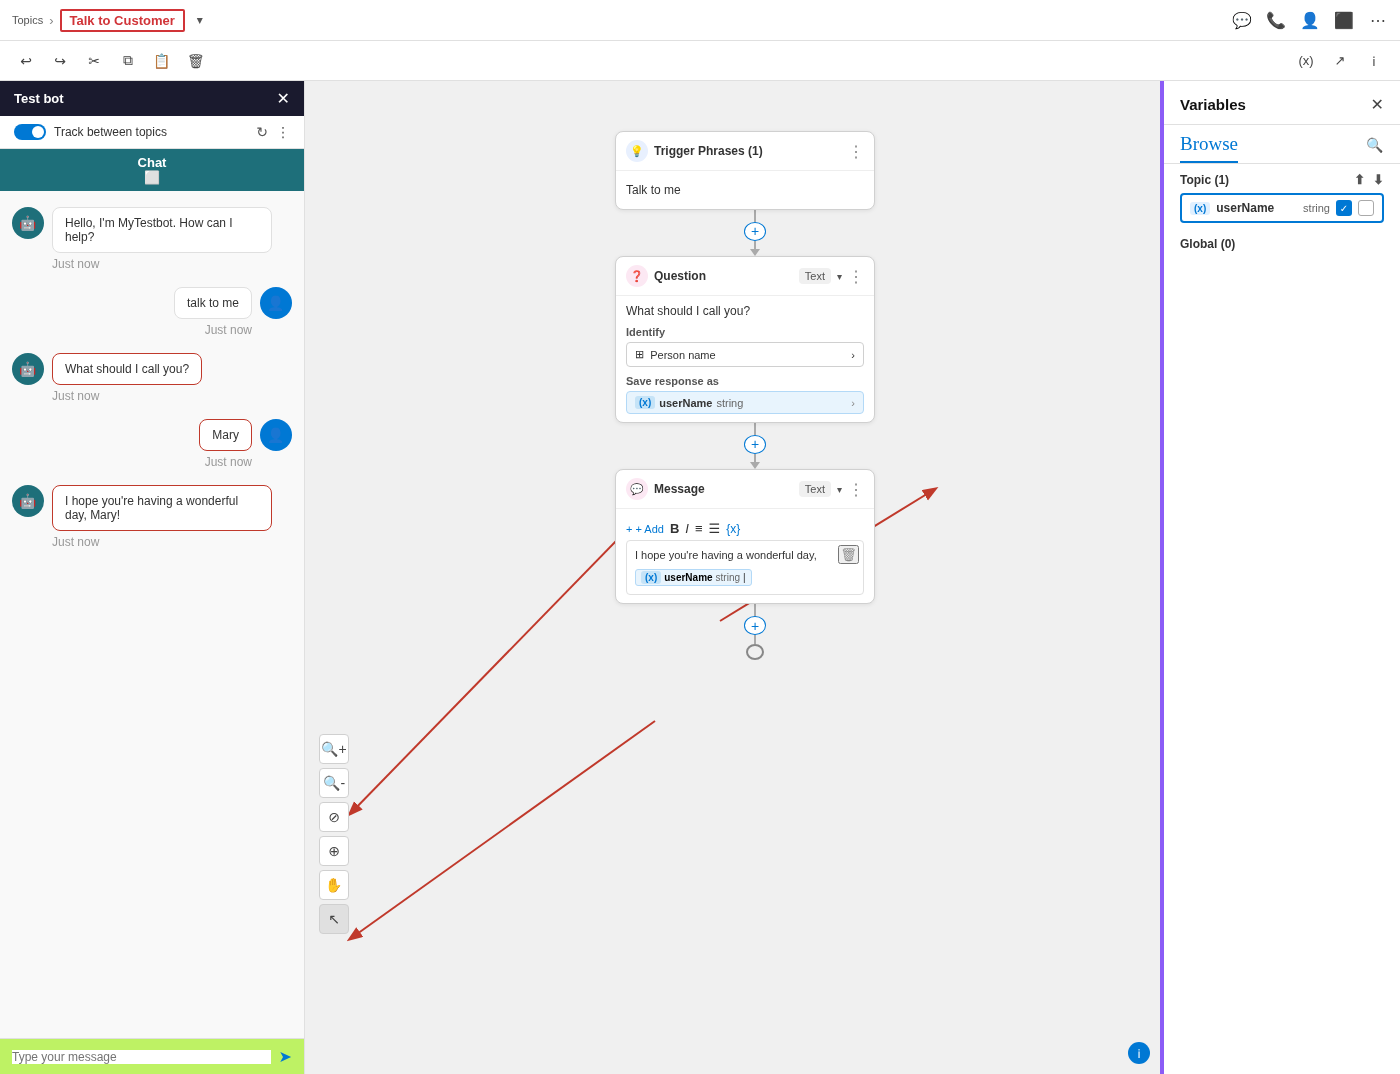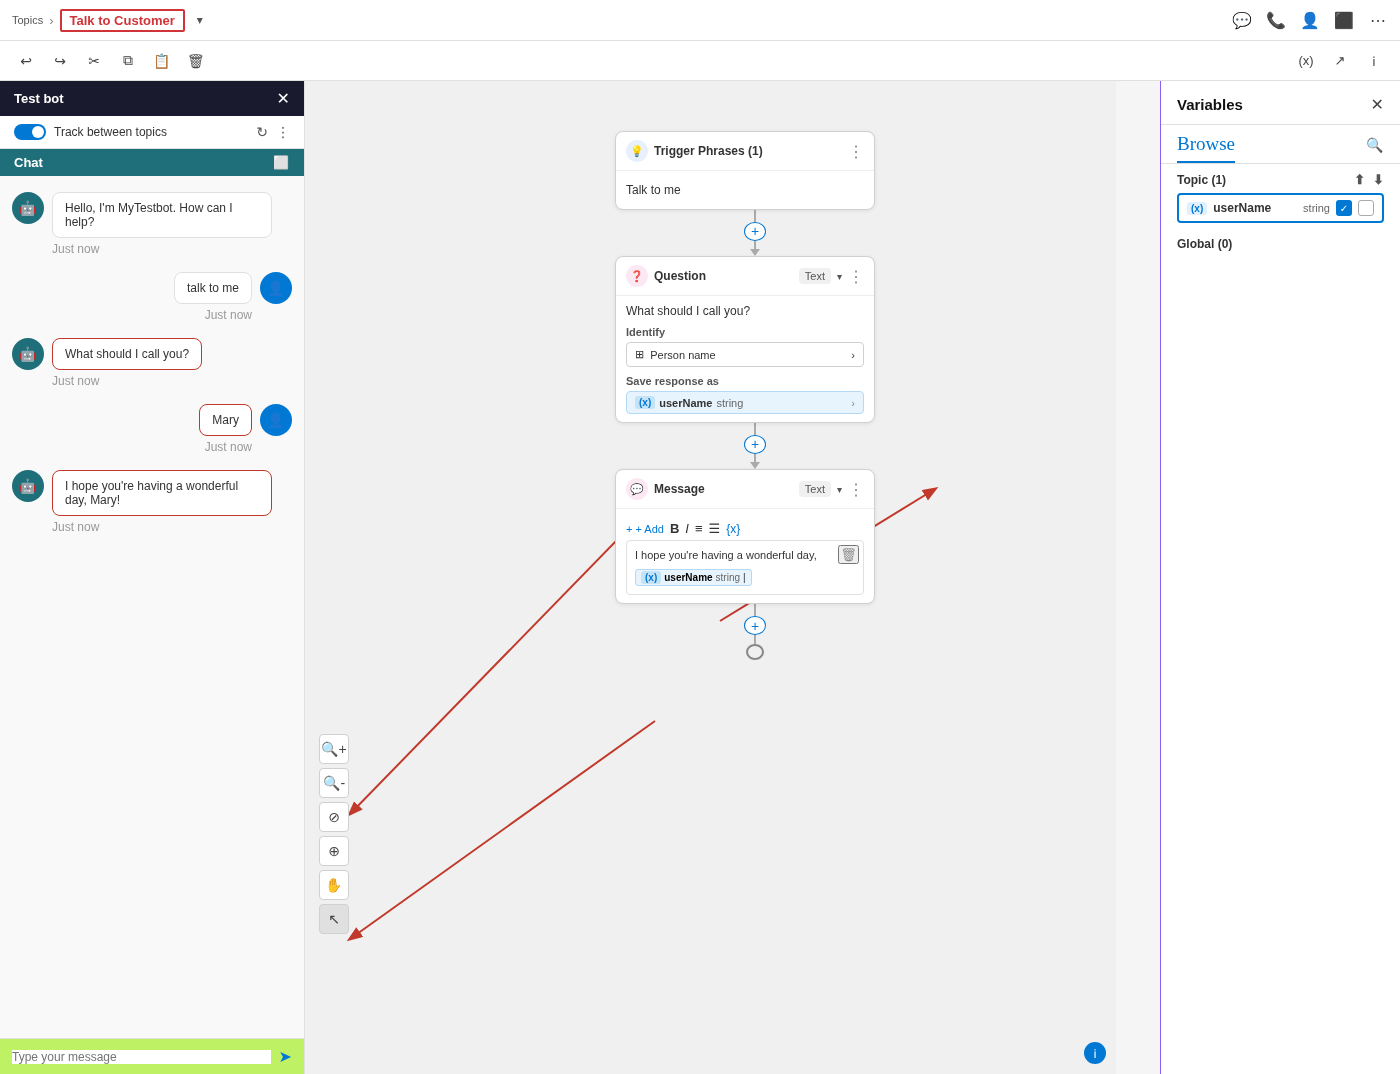--- a/index.html
+++ b/index.html
@@ -138,21 +138,22 @@
       top: 2px; left: 18px;
     }
     .sidebar-title-bar {
       background: #1e6f7a;
       color: #fff;
       font-size: 13px;
       font-weight: 600;
       padding: 6px 14px;
       display: flex;
       align-items: center;
-      justify-content: space-between;
+      justify-content: flex-start;
+      flex-direction: column;
     }
     .chat-area {
       flex: 1;
       overflow-y: auto;
       padding: 16px 12px;
       background: #f9f9f9;
       display: flex;
       flex-direction: column;
       gap: 16px;
     }
@@ -409,25 +410,24 @@
       color: #444;
     }
     .canvas-control-active {
       background: #e0e0e0;
     }
 
     
     .variables-panel {
       width: 240px;
       background: #fff;
-      border-left: 1px solid #8b5cf6;
+      border-left: 4px solid #8b5cf6;
       display: flex;
       flex-direction: column;
       flex-shrink: 0;
-      margin-left: 44px;
     }
     .vars-header {
       display: flex;
       align-items: center;
       justify-content: space-between;
       padding: 14px 16px 10px;
       border-bottom: 1px solid #e0e0e0;
     }
     .vars-title {
       font-size: 15px;

